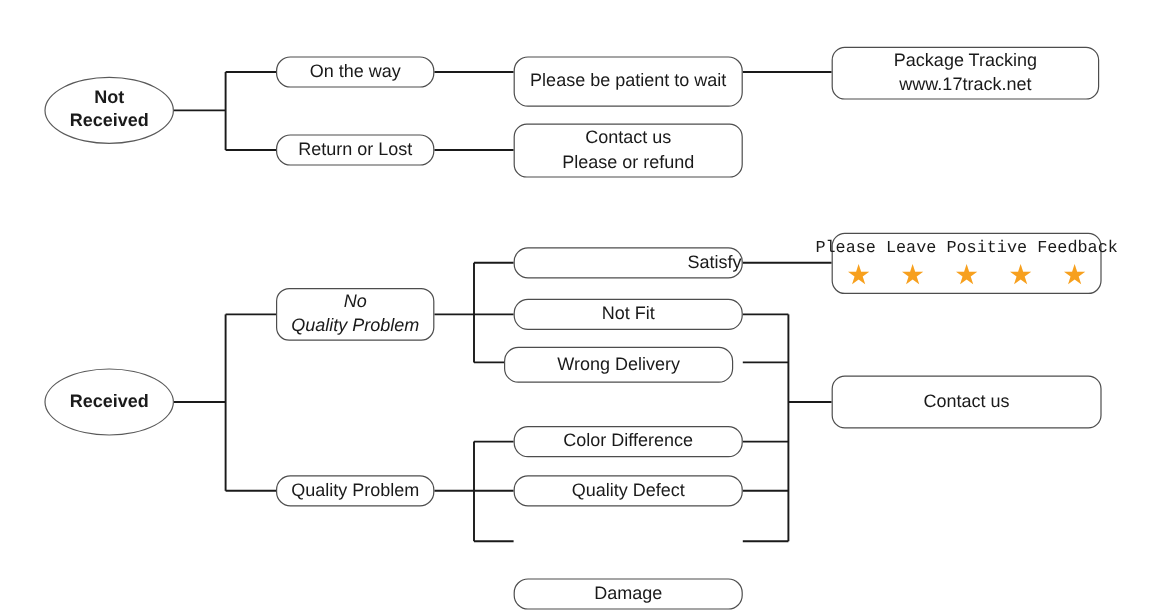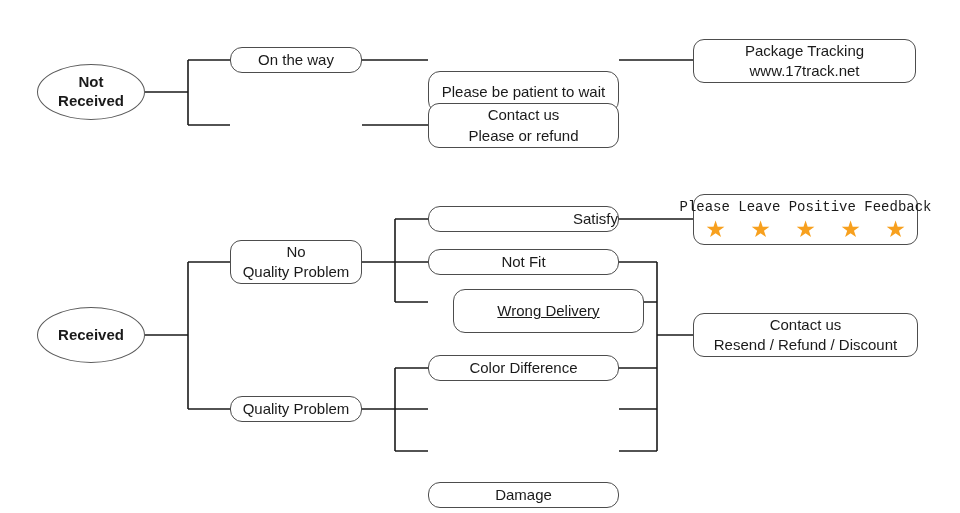--- a/index.html
+++ b/index.html
@@ -102,68 +102,73 @@
   </div>
 
   <div class="node ellipse" style="left:37px; top:307px; width:108px; height:56px;">
     <span>Received</span>
   </div>
 
   <div class="node" style="left:230px; top:47px; width:132px; height:26px;">
     <span>On the way</span>
   </div>
 
+  <div class="node" style="left:230px; top:112px; width:132px; height:26px;">
+    <span>Return or Lost</span>
+  </div>
 
-  <div class="node tall" style="left:230px; top:240px; width:132px; height:44px;">
+  <div class="node tall" style="left:230px; top:240px; width:132px; height:44px;font-style:italic;">
     <span>No</span>
     <span>Quality Problem</span>
   </div>
 
   <div class="node" style="left:230px; top:396px; width:132px; height:26px;">
     <span>Quality Problem</span>
   </div>
 
-  <div class="node" style="left:428px; top:47px; width:191px; height:42px;margin-top:24px;">
+  <div class="node" style="left:428px; top:47px; width:191px; height:42px;">
     <span>Please be patient to wait</span>
   </div>
 
   <div class="node tall" style="left:428px; top:103px; width:191px; height:45px;">
     <span>Contact us</span>
     <span>Please or refund</span>
   </div>
 
   <div class="node" style="left:428px; top:206px; width:191px; height:26px;align-items:flex-end;">
     <span>Satisfy</span>
   </div>
 
   <div class="node" style="left:428px; top:249px; width:191px; height:26px;">
     <span>Not Fit</span>
   </div>
 
-  <div class="node" style="left:453px; top:289px; width:191px; height:44px;text-decoration:underline;">
+  <div class="node" style="left:420px; top:289px; width:191px; height:30px;">
     <span>Wrong Delivery</span>
   </div>
 
   <div class="node" style="left:428px; top:355px; width:191px; height:26px;">
     <span>Color Difference</span>
   </div>
 
+  <div class="node" style="left:428px; top:396px; width:191px; height:26px;">
+    <span>Quality Defect</span>
+  </div>
 
   <div class="node" style="left:428px; top:438px; width:191px; height:26px;margin-top:44px;">
     <span>Damage</span>
   </div>
 
   <div class="node tall" style="left:693px; top:39px; width:223px; height:44px;">
     <span>Package Tracking</span>
     <span>www.17track.net</span>
   </div>
 
   <div class="node tall" style="left:693px; top:194px; width:225px; height:51px;">
     <span class="fb-title">Please Leave Positive Feedback</span>
     <span class="stars">★ ★ ★ ★ ★</span>
   </div>
 
   <div class="node tall" style="left:693px; top:313px; width:225px; height:44px;">
     <span>Contact us</span>
-    <span>Resend / Refund / Discount</span>
   </div>
 
 </div>
 
 </body></html>

